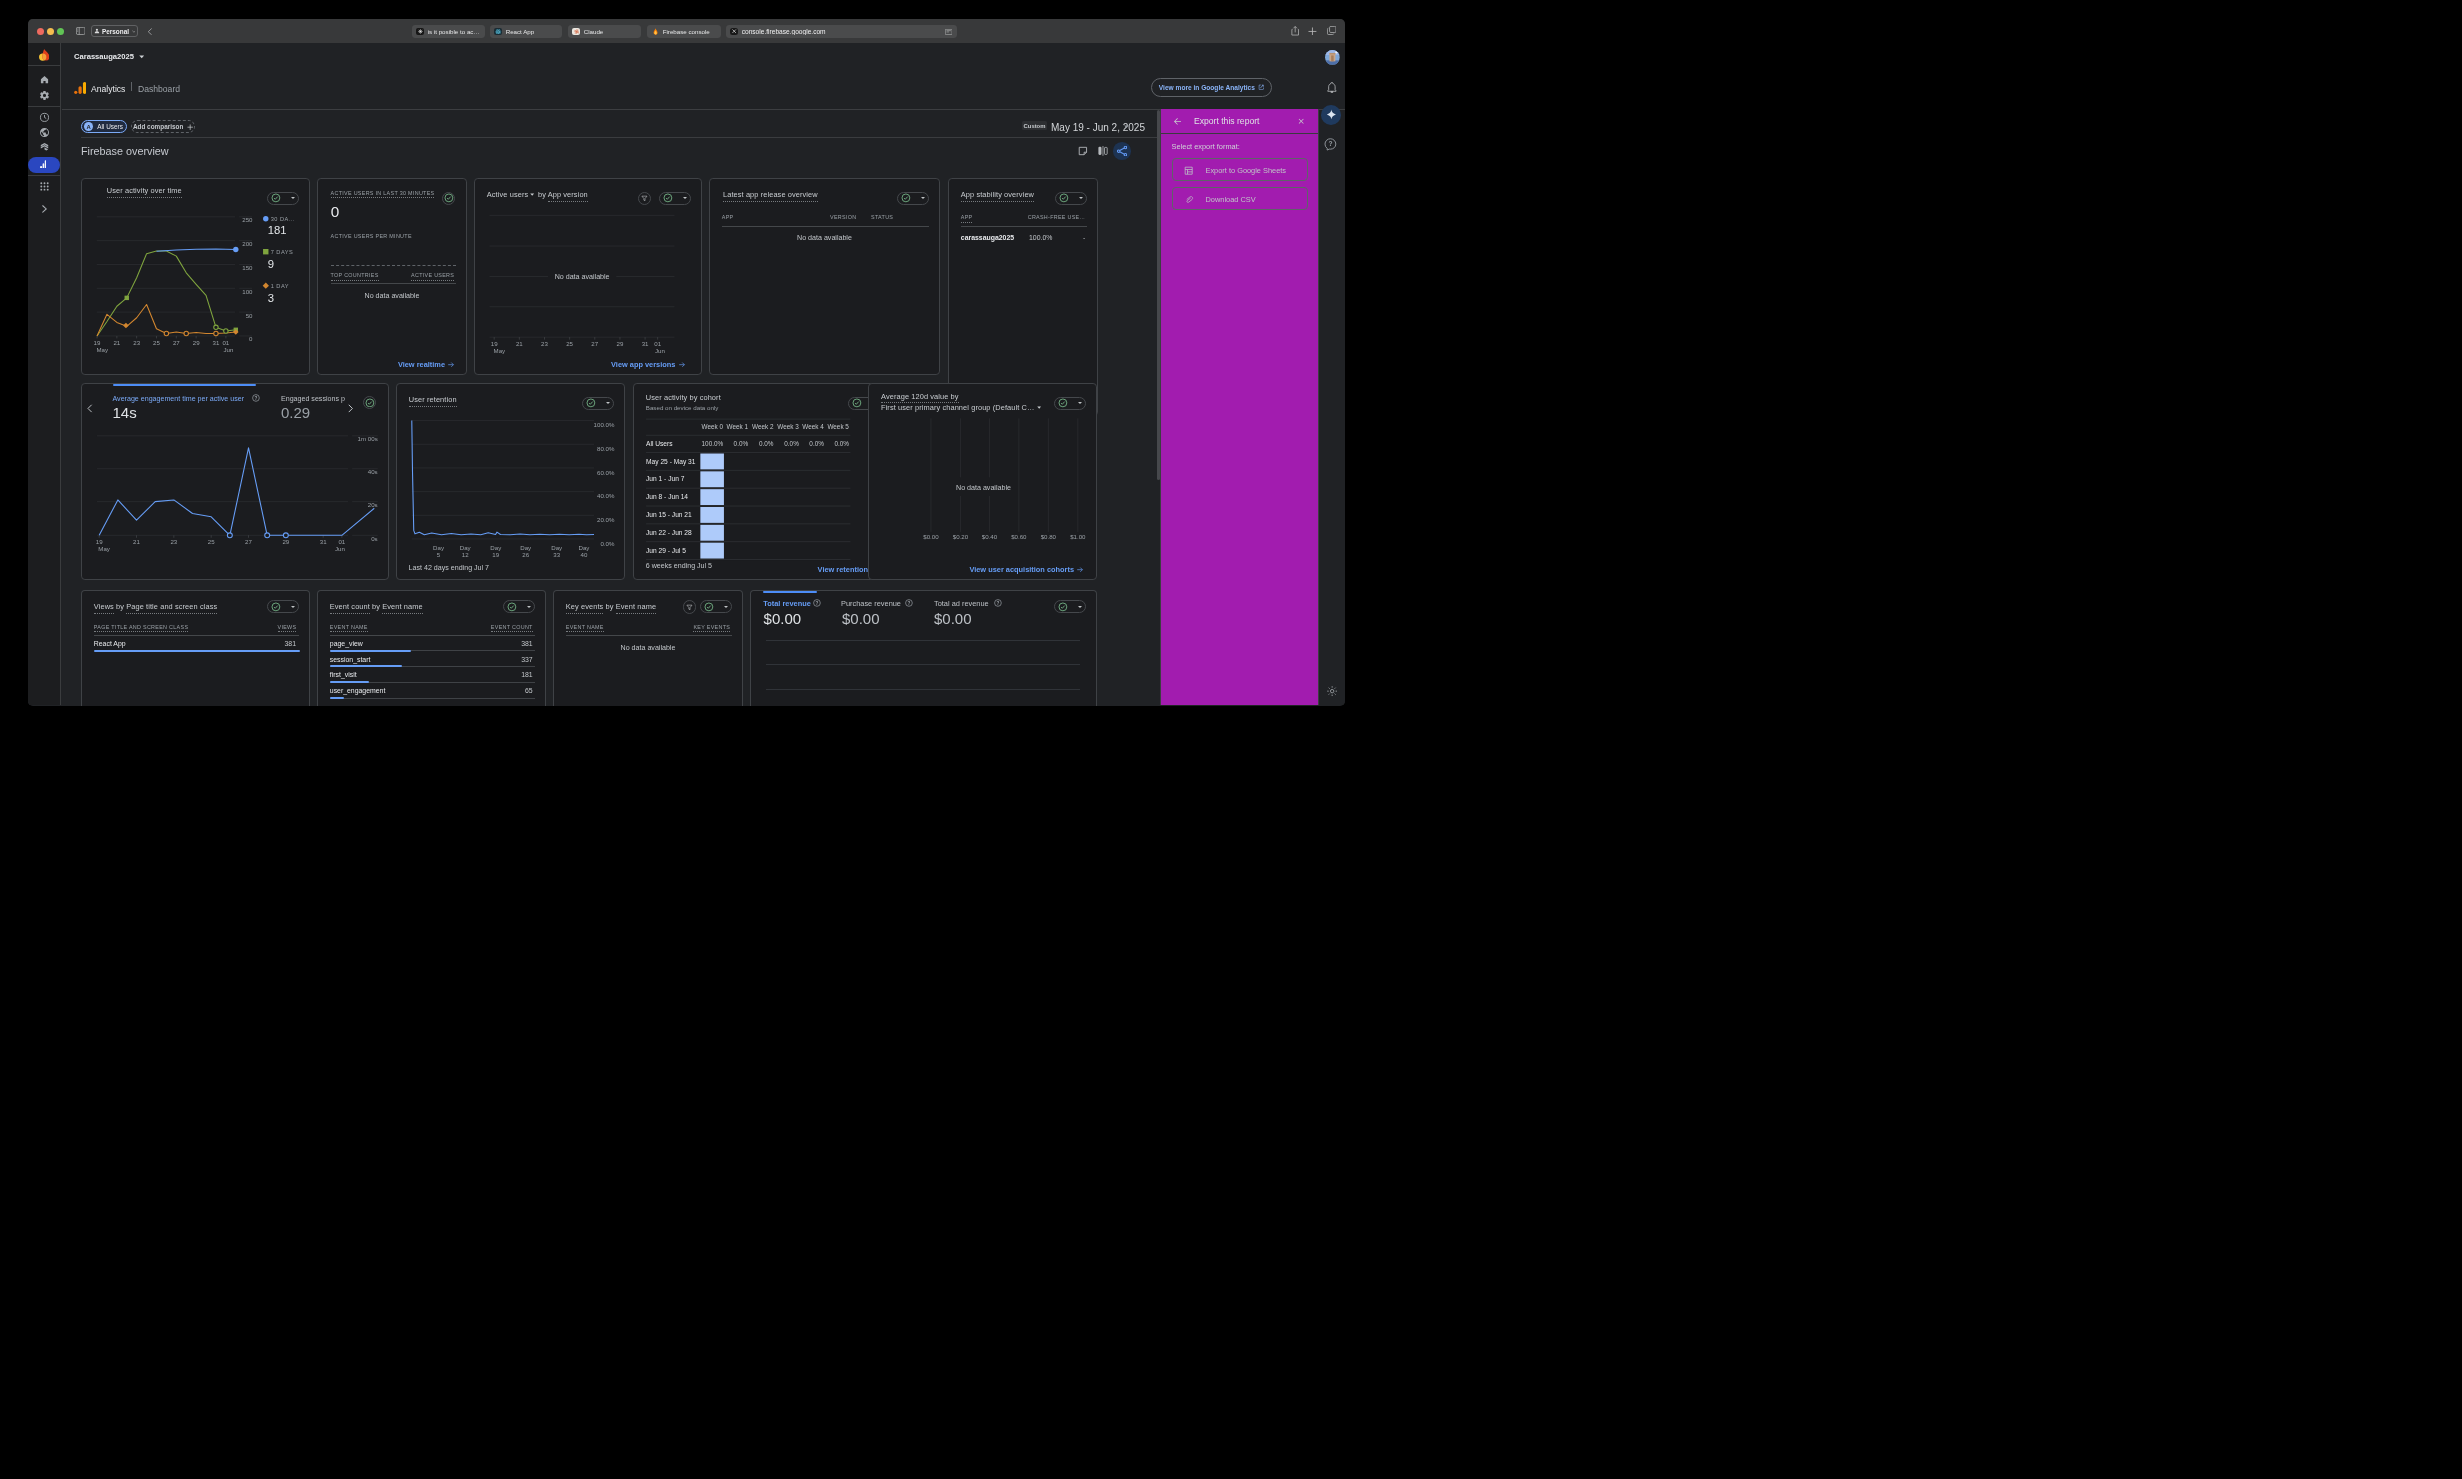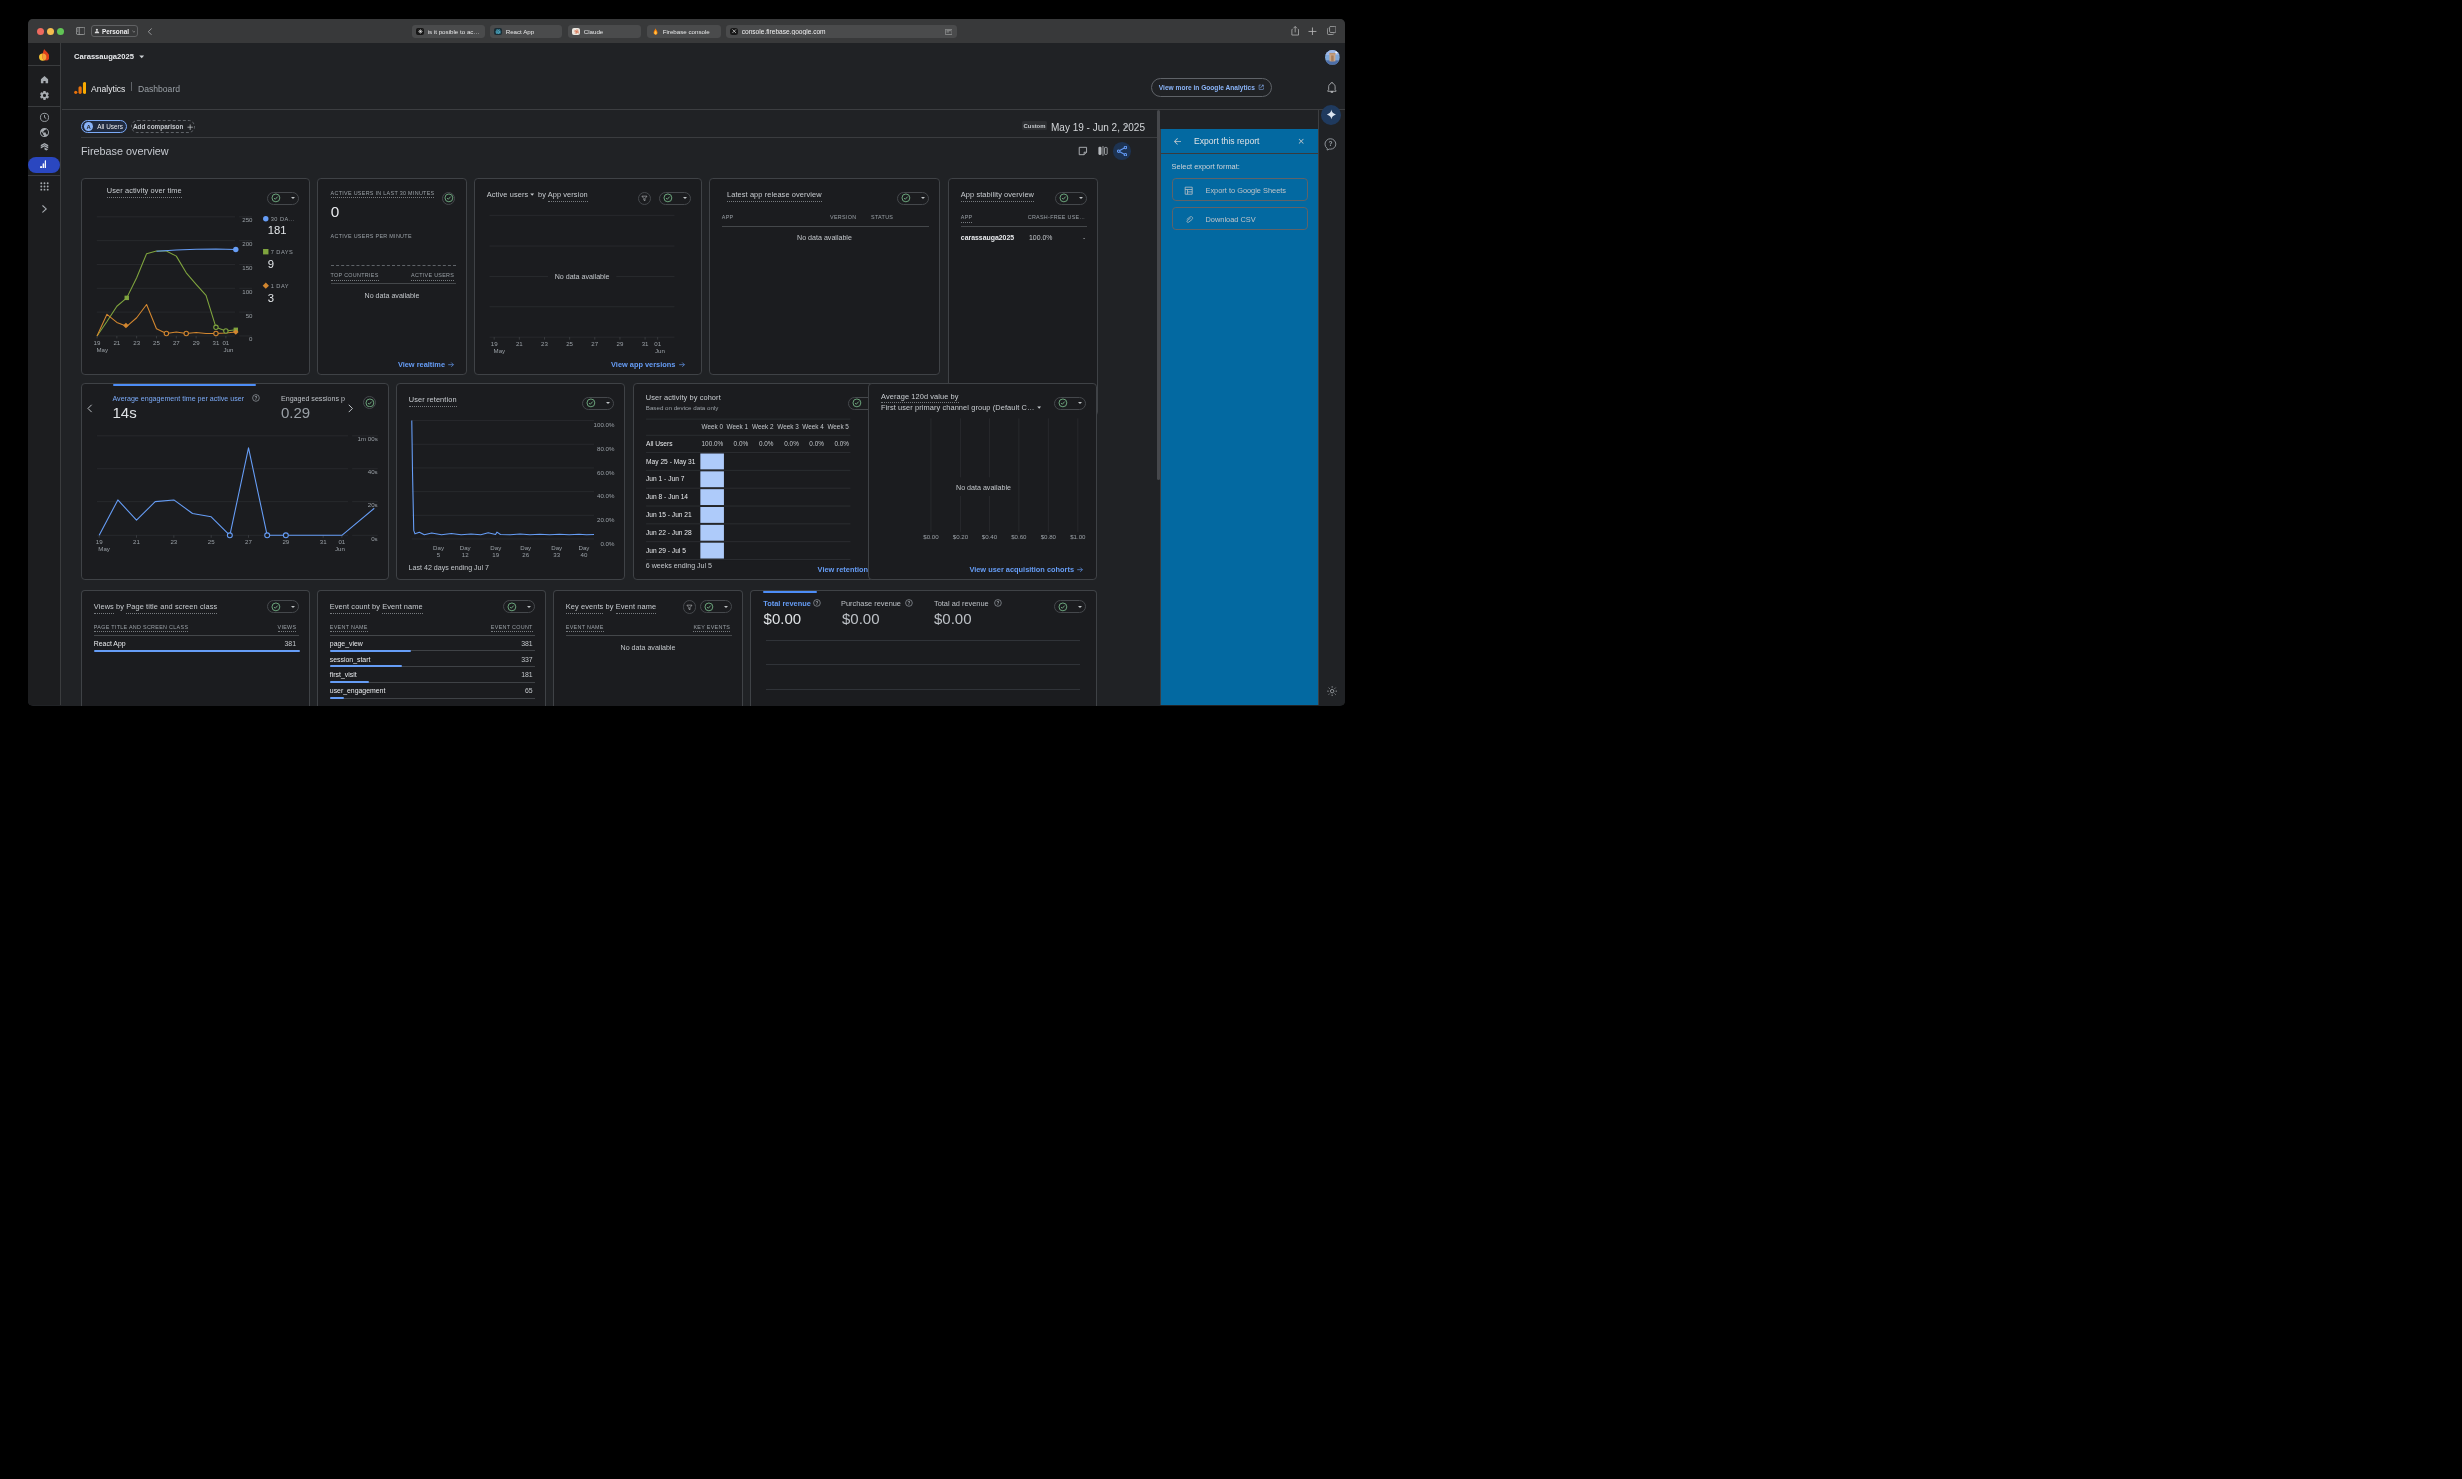--- a/index.html
+++ b/index.html
@@ -418,21 +418,21 @@
                 <text x="376" y="354">Jun</text>
           </g>
         </svg>
         <div class="link" style="right:25.6px; top:181px;">View app versions</div>
         <svg class="abs" style="right:14.8px; top:182px;" width="7.9" height="7.4" viewBox="0 0 24 24">
               <path d="M3 12h17M13 5l7 7-7 7" fill="none" stroke="#669df6" stroke-width="2.2"></path>
             </svg>
       </div>
 
       <div class="card" style="left:681px; top:135px; width:231px; height:197px;">
-        <div class="ctitle" style="left:17px; top:10.8px;"><span class="udot">Latest app release overview</span></div>
+        <div class="ctitle" style="left:1px; top:10.8px;padding-left:12px;"><span class="udot">Latest app release overview</span></div>
         <div class="pill" style="right:9.8px; top:12.6px;">
           <svg width="9.8" height="9.8" viewBox="0 0 20 20">
                 <circle cx="10" cy="10" r="8" fill="none" stroke="#81c995" stroke-width="1.6"></circle>
                 <path d="M6.3 10.3l2.5 2.5 4.8-5.4" fill="none" stroke="#81c995" stroke-width="1.6"></path>
               </svg>
           <span class="tri"></span>
         </div>
         <div class="ucase" style="left:11.8px; top:35px;">APP</div>
         <div class="ucase" style="left:120px; top:35px;">VERSION</div>
         <div class="ucase" style="left:161px; top:35px;">STATUS</div>
@@ -768,21 +768,21 @@
               </svg>
           <span class="tri"></span>
         </div>
         <div class="abs" style="left:14.5px; top:49px; width:314px; border-top:0.5px solid #303338;"></div>
         <div class="abs" style="left:14.5px; top:73px; width:314px; border-top:0.5px solid #303338;"></div>
         <div class="abs" style="left:14.5px; top:98px; width:314px; border-top:0.5px solid #303338;"></div>
       </div>
 
       <div class="abs" style="left:1129px; top:67px; width:2.5px; height:370px; background:#46484c; border-radius:1.5px;"></div>
 
-      <div class="abs" id="panel" style="left:1132px; top:66px; width:158px; bottom:0; background:#0369a1; border-left:0.5px solid #3c3e41;margin-top:20px;">
+      <div class="abs" id="panel" style="left:1132px; top:66px; width:158px; bottom:0; background:#a21caf; border-left:0.5px solid #3c3e41;">
         <svg class="abs" style="left:11.8px; top:8.1px;" width="9.4" height="8.9" viewBox="0 0 24 24">
               <path d="M21 11H5.8l6.6-6.6L11 3l-9 9 9 9 1.4-1.4L5.8 13H21z" fill="#c8cbce"></path>
             </svg>
         <div class="abs" style="left:33px; top:7.4px; font-size:8.6px; color:#dfe2e5;">Export this report</div>
         <svg class="abs" style="left:136px; top:8.4px;" width="8.4" height="8.4" viewBox="0 0 24 24">
               <path d="M19 6.4L17.6 5 12 10.6 6.4 5 5 6.4 10.6 12 5 17.6 6.4 19 12 13.4 17.6 19 19 17.6 13.4 12z" fill="#c8cbce"></path>
             </svg>
         <div class="abs" style="left:0; top:24.4px; width:100%; border-top:0.5px solid #393b3e;"></div>
         <div class="abs" style="left:10.6px; top:32.5px; font-size:7.4px; color:#cfd3d7;">Select export format:</div>
         <div class="abs" style="left:11px; top:49px; width:136px; height:23px; border:0.5px solid #5f6368; border-radius:3.9px;">

